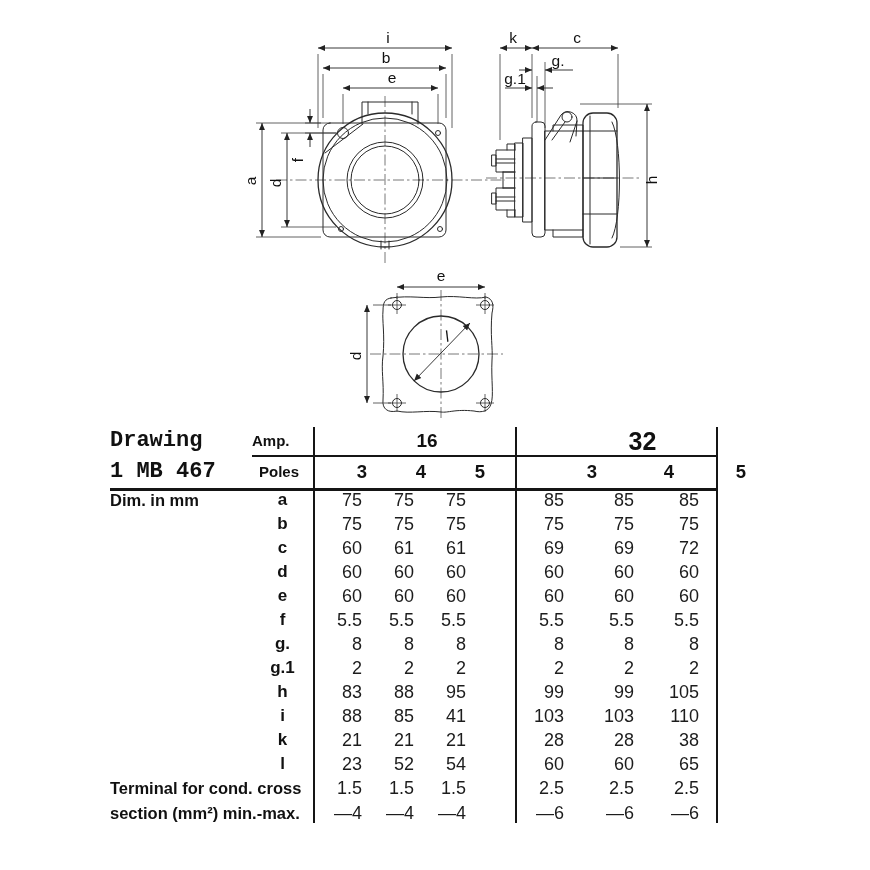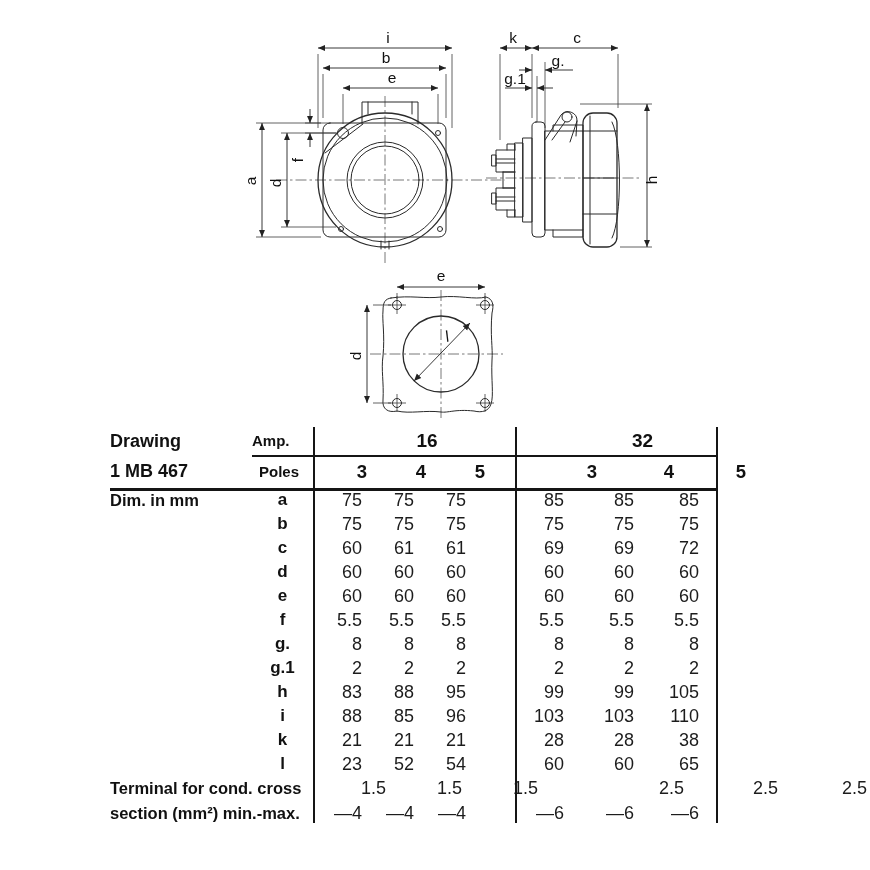--- a/index.html
+++ b/index.html
@@ -18,27 +18,27 @@
   .c1{width:142px;}
   .c2{width:61px;}
   .c12{width:203px;}
   .cv{width:52px;}
   .csp1{width:46px;}
   .cv4{width:52px;}
   .cv5{width:70px;}
   .cv6{width:65px;}
   .csp2{width:16px;}
   .g16{width:228px;text-align:center;font-weight:bold;font-size:19px;}
-  .g32{width:203px;text-align:center;font-weight:bold;font-size:19px;}
+  .g32{width:203px;text-align:center;font-weight:bold;font-size:25px;}
   .hr1{height:28px;line-height:28px;}
   .hr2{height:33px;line-height:33px;gap:7px;}
   .dr{height:24px;line-height:24px;}
-  .tr1{height:24px;line-height:24px;gap:24px;}
+  .tr1{height:24px;line-height:24px;}
   .tr2{height:26px;line-height:26px;}
-  .lab{font-weight:bold;font-size:18px;}
+  .lab{font-weight:bold;font-size:22px;font-family:Liberation Mono, monospace;}
   .lab2{font-weight:bold;font-size:16.5px;}
   .amp{font-weight:bold;font-size:15px;}
   .pol{text-align:right;padding-right:12px;font-weight:bold;font-size:18.5px;}
   .diml{text-align:center;font-weight:bold;font-size:17px;}
   .val{text-align:right;padding-right:3px;font-size:18px;color:#1c1c1c;}
   .vline{position:absolute;width:1.6px;background:#151515;top:0;}
   .hlineA{position:absolute;height:1.5px;background:#151515;left:142px;width:466px;top:28px;}
   .hlineB{position:absolute;height:2.6px;background:#151515;left:0;width:608px;top:61px;}
 </style>
 </head>
@@ -315,21 +315,21 @@
       <div class="cell cv4 val">99</div>
       <div class="cell cv5 val">99</div>
       <div class="cell cv6 val">105</div>
       <div class="cell csp2"></div>
     </div>
     <div class="trow dr">
       <div class="cell c1"></div>
       <div class="cell c2 diml">i</div>
       <div class="cell cv val">88</div>
       <div class="cell cv val">85</div>
-      <div class="cell cv val">96</div>
+      <div class="cell cv val">41</div>
       <div class="cell csp1"></div>
       <div class="cell cv4 val">103</div>
       <div class="cell cv5 val">103</div>
       <div class="cell cv6 val">110</div>
       <div class="cell csp2"></div>
     </div>
     <div class="trow dr">
       <div class="cell c1"></div>
       <div class="cell c2 diml">k</div>
       <div class="cell cv val">21</div>

